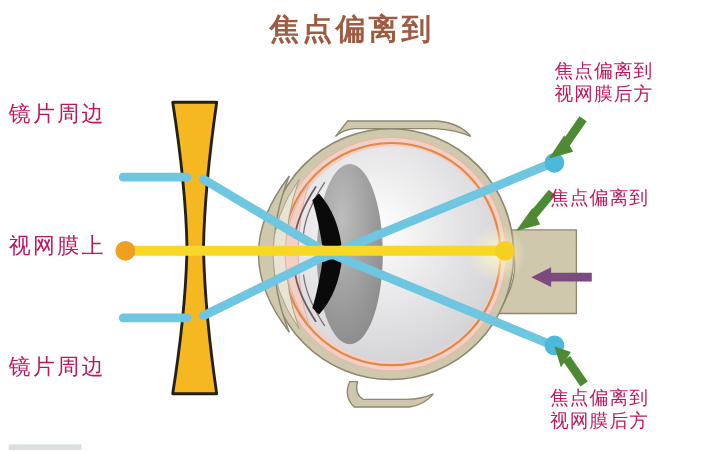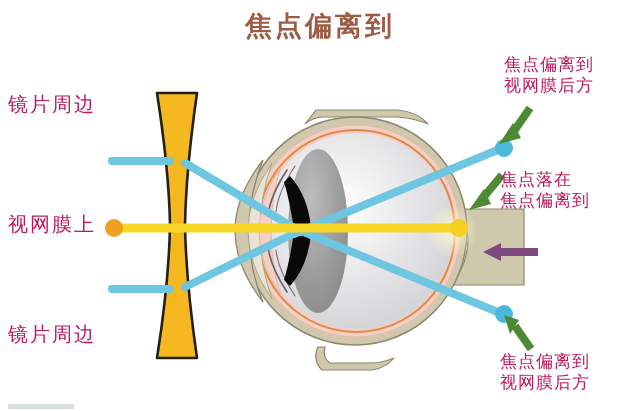--- a/index.html
+++ b/index.html
@@ -184,21 +184,20 @@
   <div class="lbl lbl-left" id="label-lens-center">视网膜上</div>
 
   <div class="lbl lbl-left" id="label-lens-bottom">镜片周边</div>
 
   <div class="lbl lbl-right" id="label-focus-behind-top">
     <span class="lbl-line">焦点偏离到</span>
     <span class="lbl-line">视网膜后方</span>
   </div>
 
   <div class="lbl lbl-right" id="label-focus-on-retina">
-    <span class="lbl-line">焦点落在</span>
     <span class="lbl-line">焦点偏离到</span>
   </div>
 
 
   <div class="lbl lbl-right" id="label-focus-behind-bottom">
     <span class="lbl-line">焦点偏离到</span>
     <span class="lbl-line">视网膜后方</span>
   </div>
 
   <div id="bottom-strip"></div>

